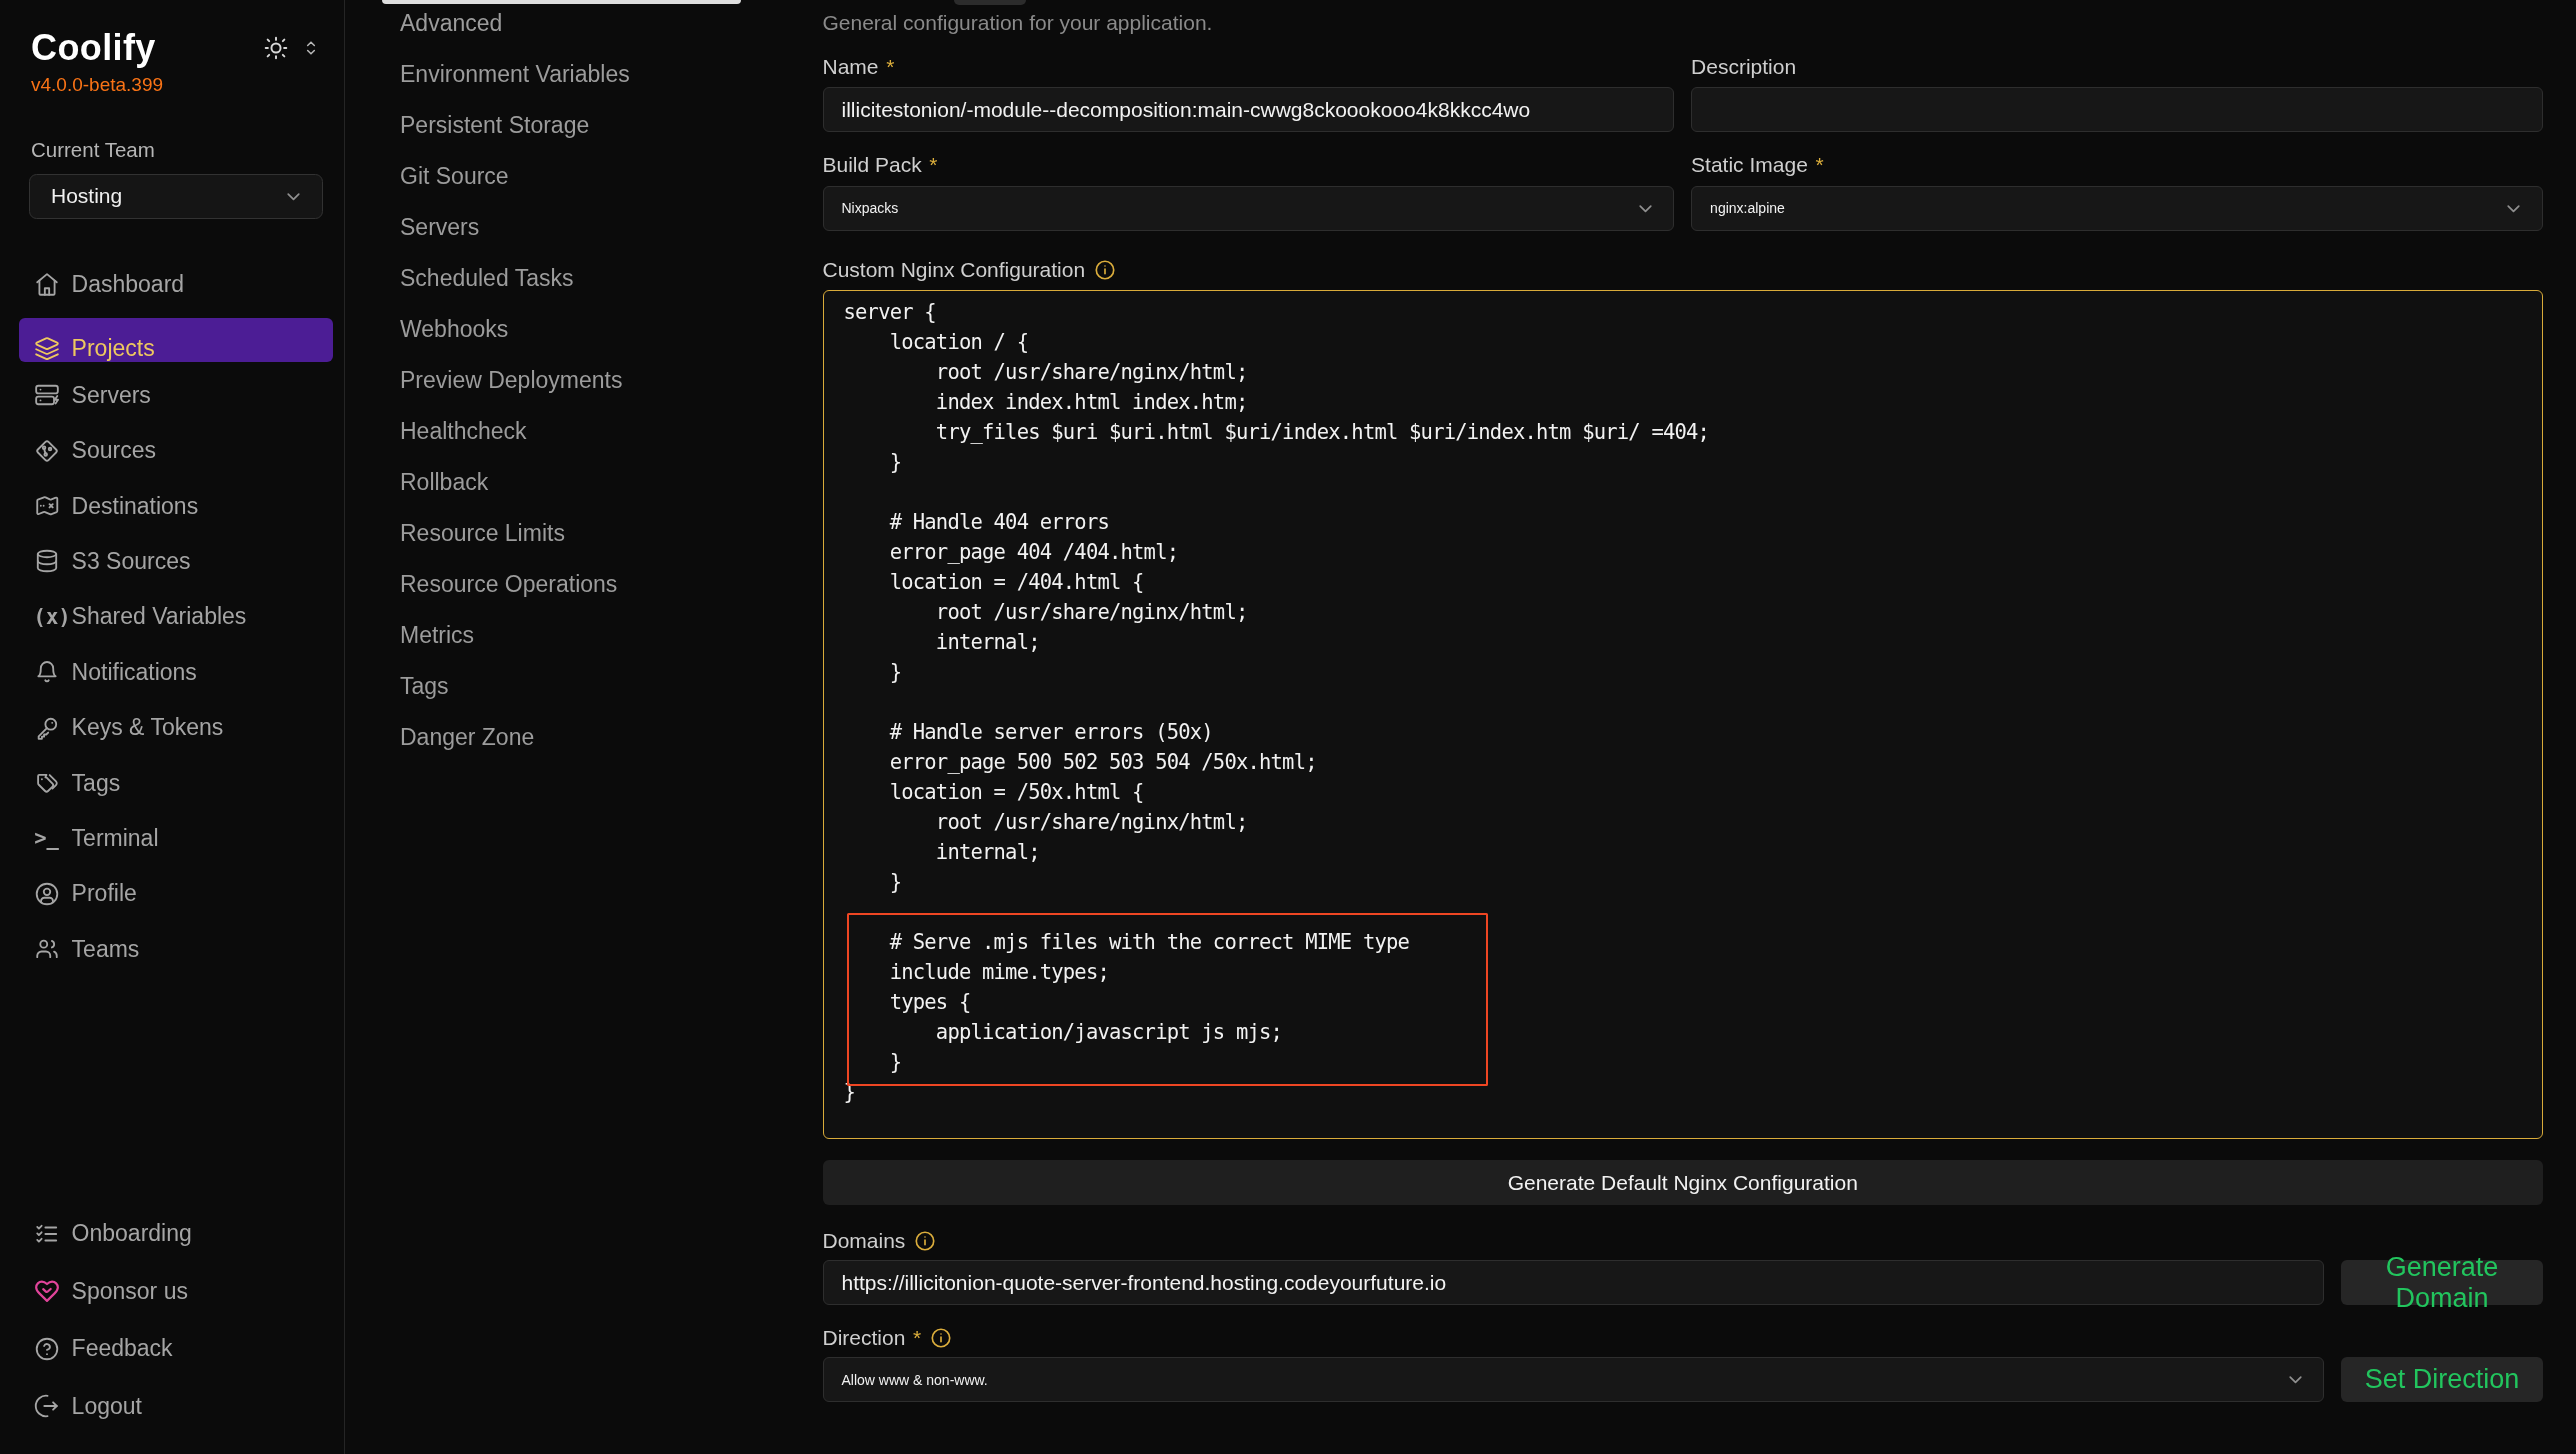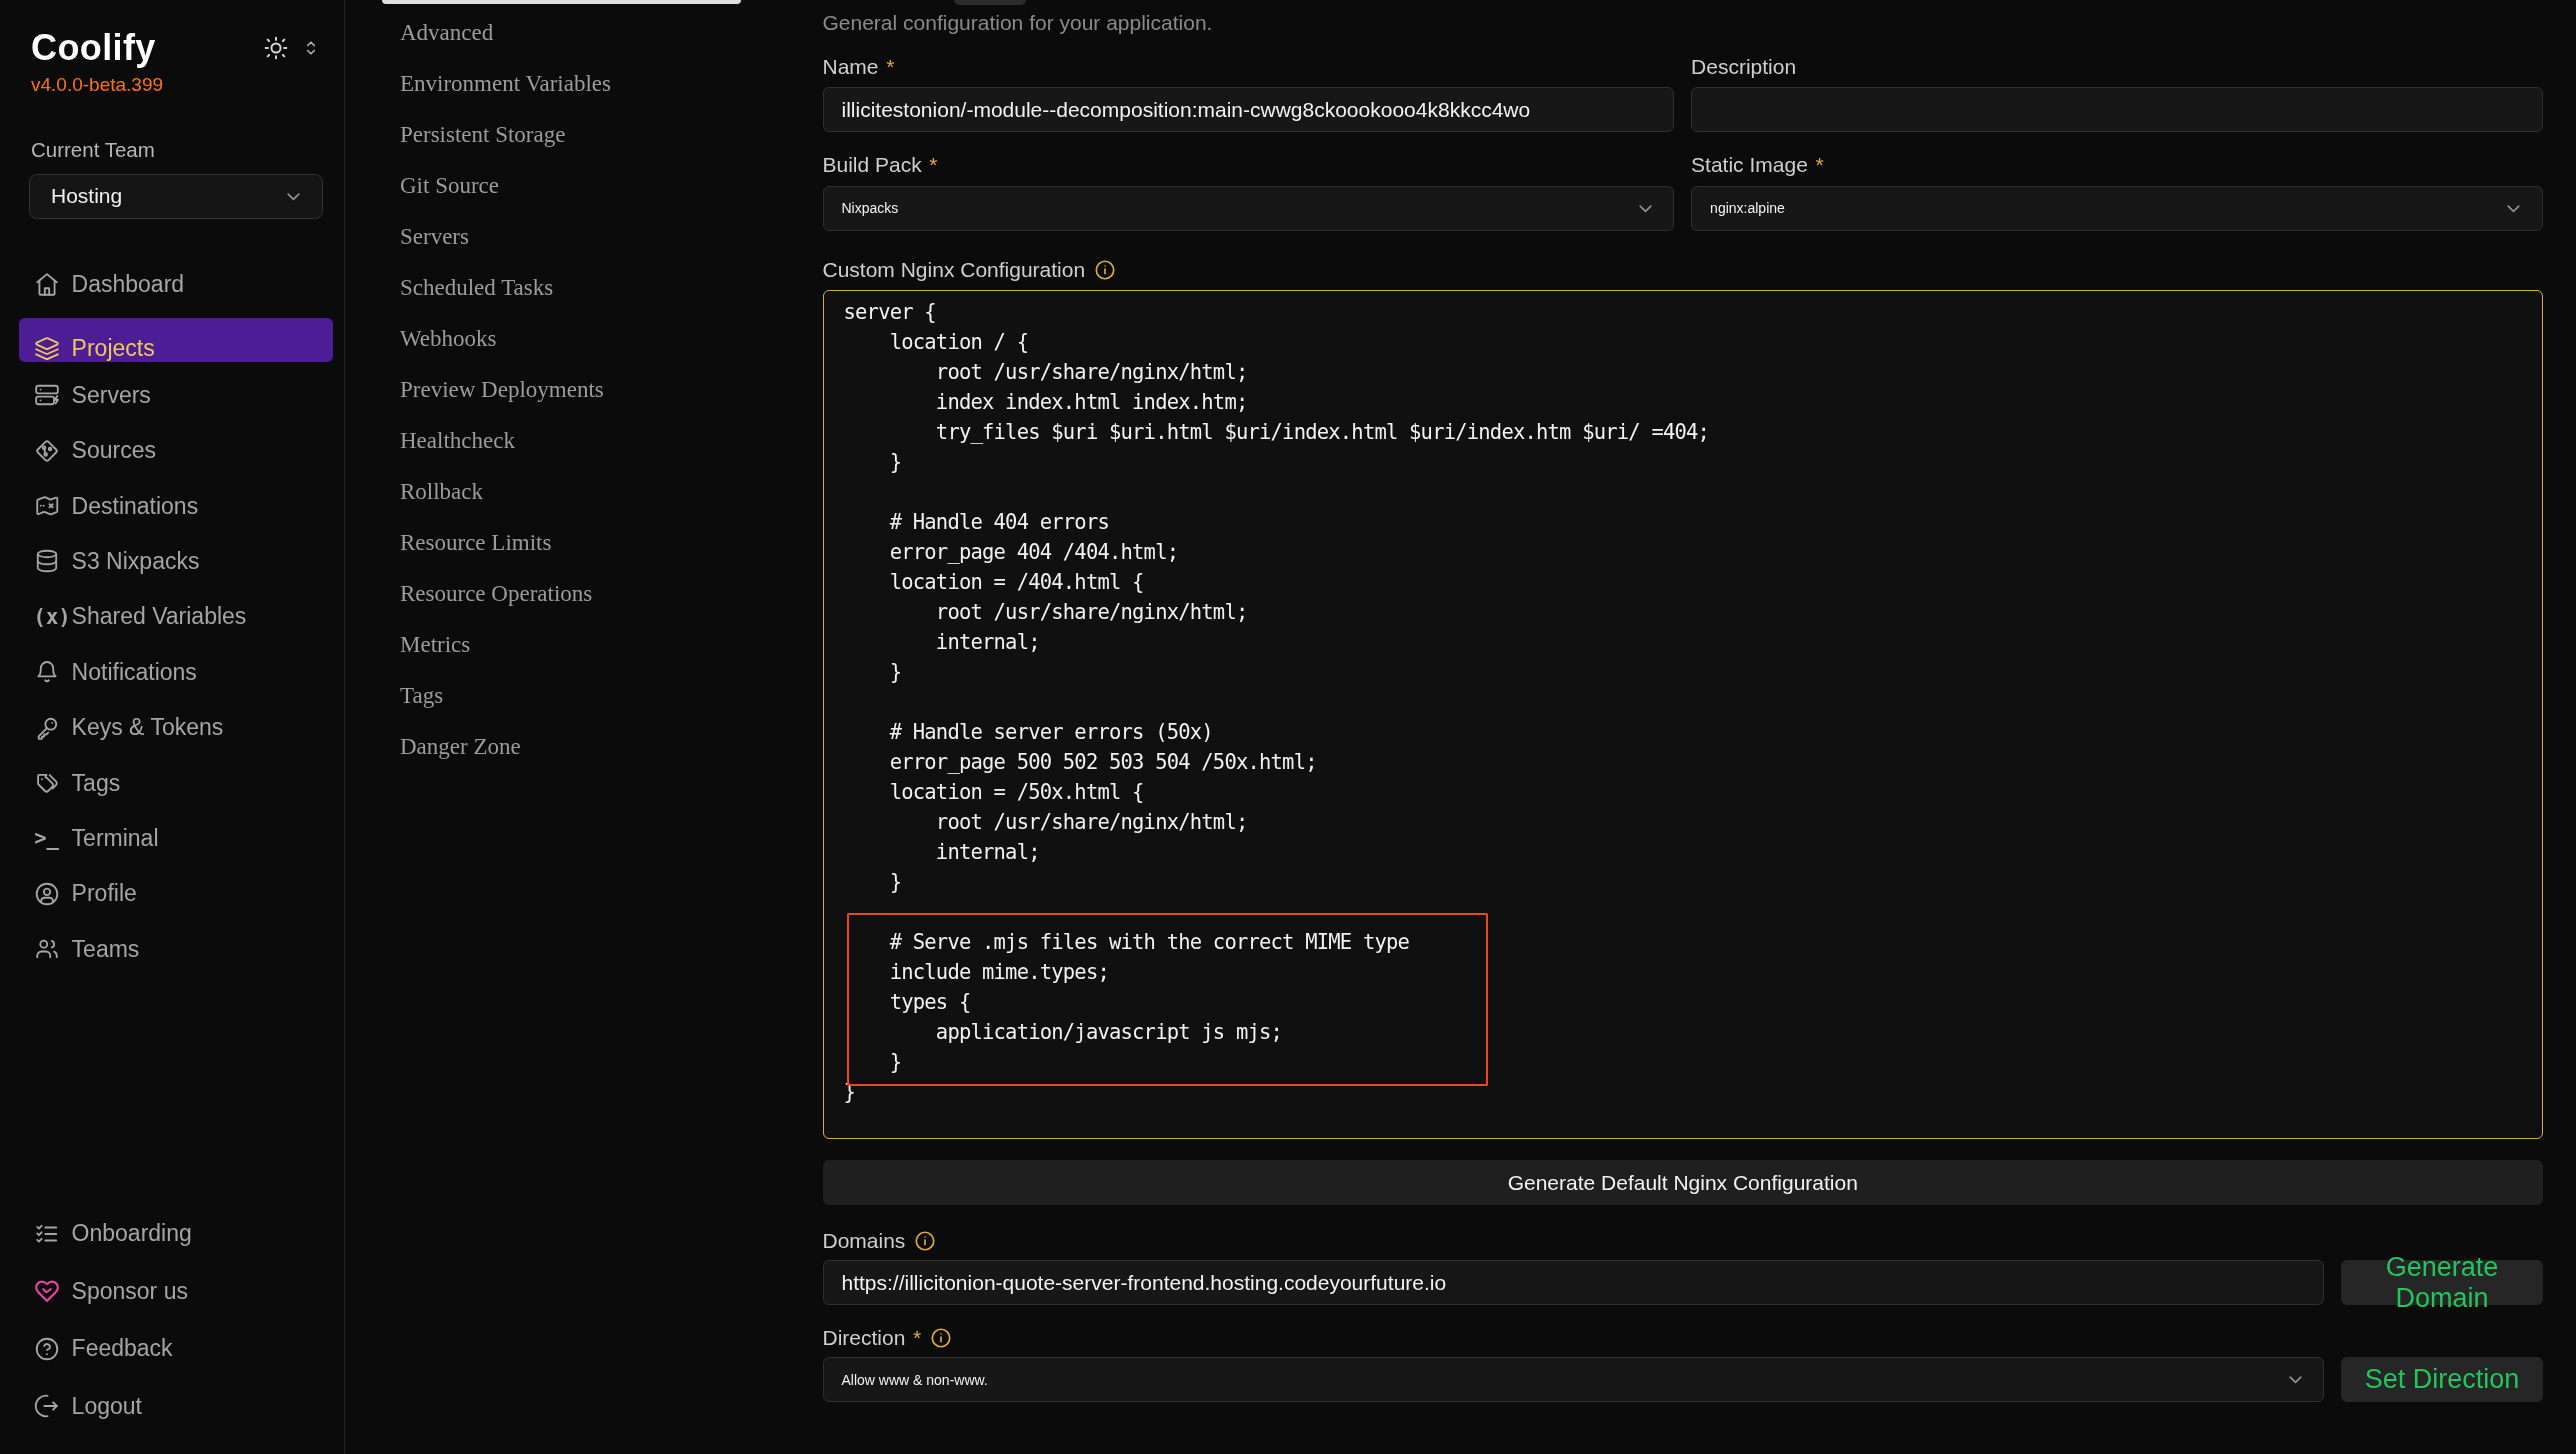--- a/index.html
+++ b/index.html
@@ -43,21 +43,21 @@
   .nav-footer { margin-top:auto; padding-bottom:12px; }
   .nav-footer .nav-item { margin-bottom:13.6px; }
   .sponsor-heart { color:#e0449a; }
 
   
   .subnav { position:absolute; left:338px; top:0; width:458px; height:1454px; }
   .subnav-active-sliver {
     position:absolute; left:44px; top:0; width:359px; height:3.8px;
     background:#dedede; border-radius:0 0 6.8px 6.8px;
   }
-  .subnav-list { margin-top:15px;font-family:Liberation Serif, serif; }
+  .subnav-list { margin-top:6px; }
   .subnav-item {
     height:35px; margin-bottom:16px; padding-left:62px;
     display:flex; align-items:center;
     font-size:23px; color:#9c9c9c; cursor:pointer;
   }
 
   
   .main {
     position:absolute; left:796px; top:0; width:1780px; height:1454px;
     padding:0 33px 0 26.5px;
@@ -214,21 +214,21 @@
       <span>Destinations</span>
     </div>
     <div class="nav-item">
       <span class="icon">
           <svg width="26" height="26" viewBox="0 0 24 24" fill="none" stroke="currentColor" stroke-width="1.7" stroke-linecap="round" stroke-linejoin="round">
             <ellipse cx="12" cy="5.5" rx="8.5" ry="3"></ellipse>
             <path d="M3.5 5.5v13c0 1.66 3.8 3 8.5 3s8.5-1.34 8.5-3v-13"></path>
             <path d="M3.5 12c0 1.66 3.8 3 8.5 3s8.5-1.34 8.5-3"></path>
           </svg>
         </span>
-      <span>S3 Nixpacks</span>
+      <span>S3 Sources</span>
     </div>
     <div class="nav-item">
       <span class="txt-icon">(x)</span>
       <span>Shared Variables</span>
     </div>
     <div class="nav-item">
       <span class="icon">
           <svg width="26" height="26" viewBox="0 0 24 24" fill="none" stroke="currentColor" stroke-width="1.7" stroke-linecap="round" stroke-linejoin="round">
             <path d="M6.3 8.5a5.7 5.7 0 0 1 11.4 0c0 6.2 2.3 7.5 2.3 7.5H4s2.3-1.3 2.3-7.5"></path>
             <path d="M10.4 19.6a1.8 1.8 0 0 0 3.2 0"></path>

